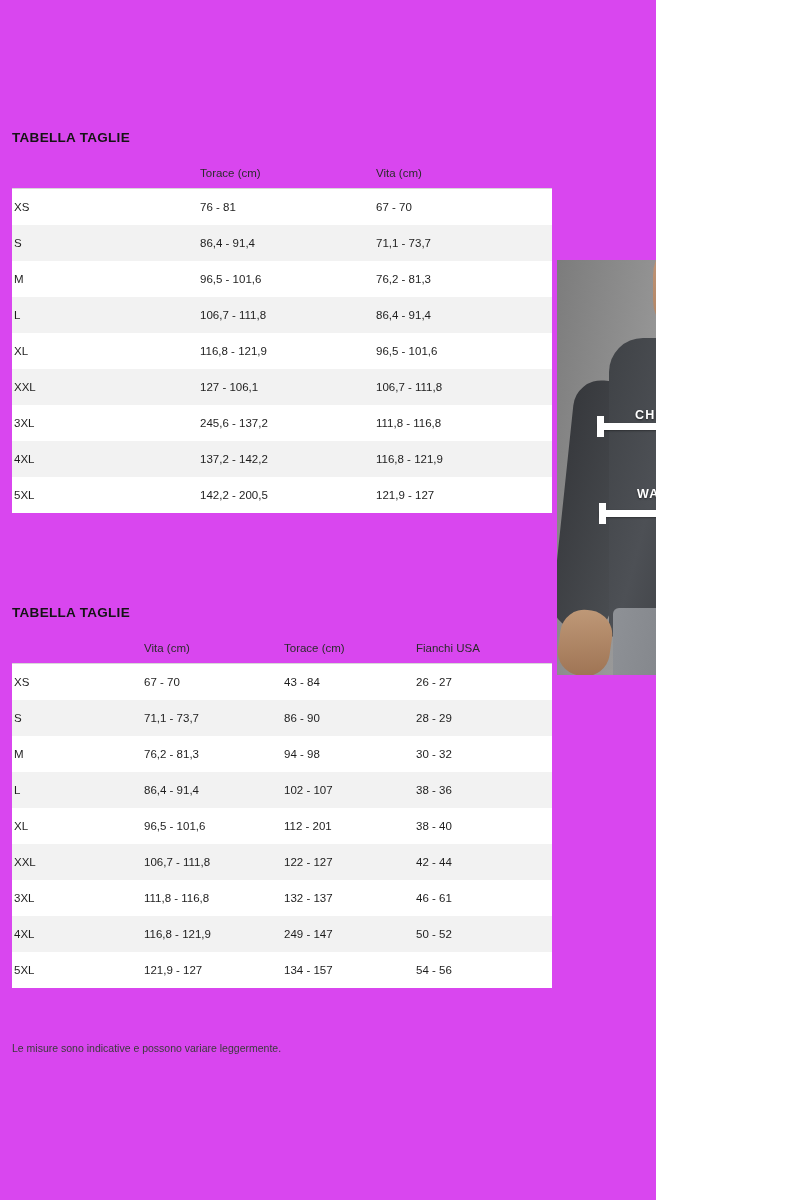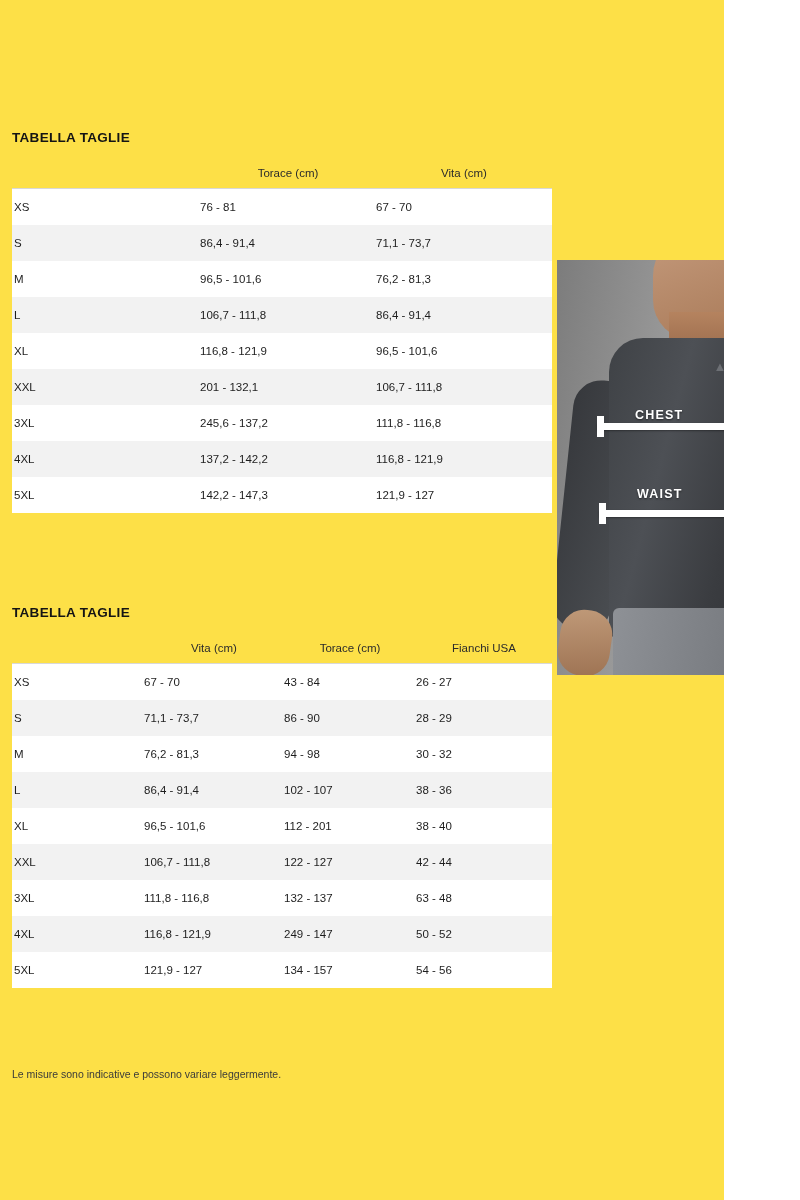--- a/index.html
+++ b/index.html
@@ -7,24 +7,24 @@
     margin: 0;
     padding: 0;
     width: 800px;
     height: 1200px;
     background: #ffffff;
     font-family: "Liberation Sans", sans-serif;
     color: #1a1a1a;
   }
   .page {
     position: relative;
-    width: 724px;
+    width: 656px;
     height: 1200px;
     overflow: hidden;
-    background: #fde047;
+    background: #d946ef;
   }
 
   
   .section {
     position: absolute;
     left: 0;
     width: 800px;
   }
   #section-1 { top: 130px; height: 420px; }
   #section-2 { top: 605px; height: 460px; }
@@ -44,21 +44,21 @@
     margin: 0 0 18px 0;
     padding: 0;
   }
 
   table.size-table {
     border-collapse: collapse;
     width: 540px;
     table-layout: fixed;
   }
   table.size-table th {
-    text-align: center;
+    text-align: left;
     font-weight: normal;
     font-size: 11.5px;
     color: #2b2b2b;
     padding: 4px 0 9px 0;
     border-bottom: 1px solid #d8d8d8;
   }
   table.size-table td {
     font-size: 11.5px;
     color: #1d1d1d;
     padding: 0;
@@ -82,21 +82,20 @@
   #table-2 col.c2 { width: 132px; }
   #table-2 col.c3 { width: 136px; }
   #table-2 th.c0, #table-2 td.c0 { padding-left: 2px; }
 
   .footnote {
     position: absolute;
     left: 12px;
     top: 1042px;
     font-size: 10.5px;
     color: #3a3a3a;
-    margin-top: 26px;
   }
 
   
   .photo {
     position: absolute;
     overflow: hidden;
     background: #8e8e8e;
   }
   #photo-1 { left: 557px; top: 130px; width: 243px; height: 415px; }
 
@@ -245,36 +244,36 @@
             <td class="c1">106,7 - 111,8</td>
             <td class="c2">86,4 - 91,4</td>
           </tr>
           <tr class="even">
             <td class="c0">XL</td>
             <td class="c1">116,8 - 121,9</td>
             <td class="c2">96,5 - 101,6</td>
           </tr>
           <tr class="odd">
             <td class="c0">XXL</td>
-            <td class="c1">201 - 132,1</td>
+            <td class="c1">127 - 106,1</td>
             <td class="c2">106,7 - 111,8</td>
           </tr>
           <tr class="even">
             <td class="c0">3XL</td>
             <td class="c1">245,6 - 137,2</td>
             <td class="c2">111,8 - 116,8</td>
           </tr>
           <tr class="odd">
             <td class="c0">4XL</td>
             <td class="c1">137,2 - 142,2</td>
             <td class="c2">116,8 - 121,9</td>
           </tr>
           <tr class="even">
             <td class="c0">5XL</td>
-            <td class="c1">142,2 - 147,3</td>
+            <td class="c1">142,2 - 200,5</td>
             <td class="c2">121,9 - 127</td>
           </tr>
         </tbody>
       </table>
     </div>
 
     <div class="photo" id="photo-1">
       <div class="bg-wall"></div>
       <div class="head"></div>
       <div class="neck"></div>
@@ -347,21 +346,21 @@
           <tr class="odd">
             <td class="c0">XXL</td>
             <td class="c1">106,7 - 111,8</td>
             <td class="c2">122 - 127</td>
             <td class="c3">42 - 44</td>
           </tr>
           <tr class="even">
             <td class="c0">3XL</td>
             <td class="c1">111,8 - 116,8</td>
             <td class="c2">132 - 137</td>
-            <td class="c3">63 - 48</td>
+            <td class="c3">46 - 61</td>
           </tr>
           <tr class="odd">
             <td class="c0">4XL</td>
             <td class="c1">116,8 - 121,9</td>
             <td class="c2">249 - 147</td>
             <td class="c3">50 - 52</td>
           </tr>
           <tr class="even">
             <td class="c0">5XL</td>
             <td class="c1">121,9 - 127</td>

